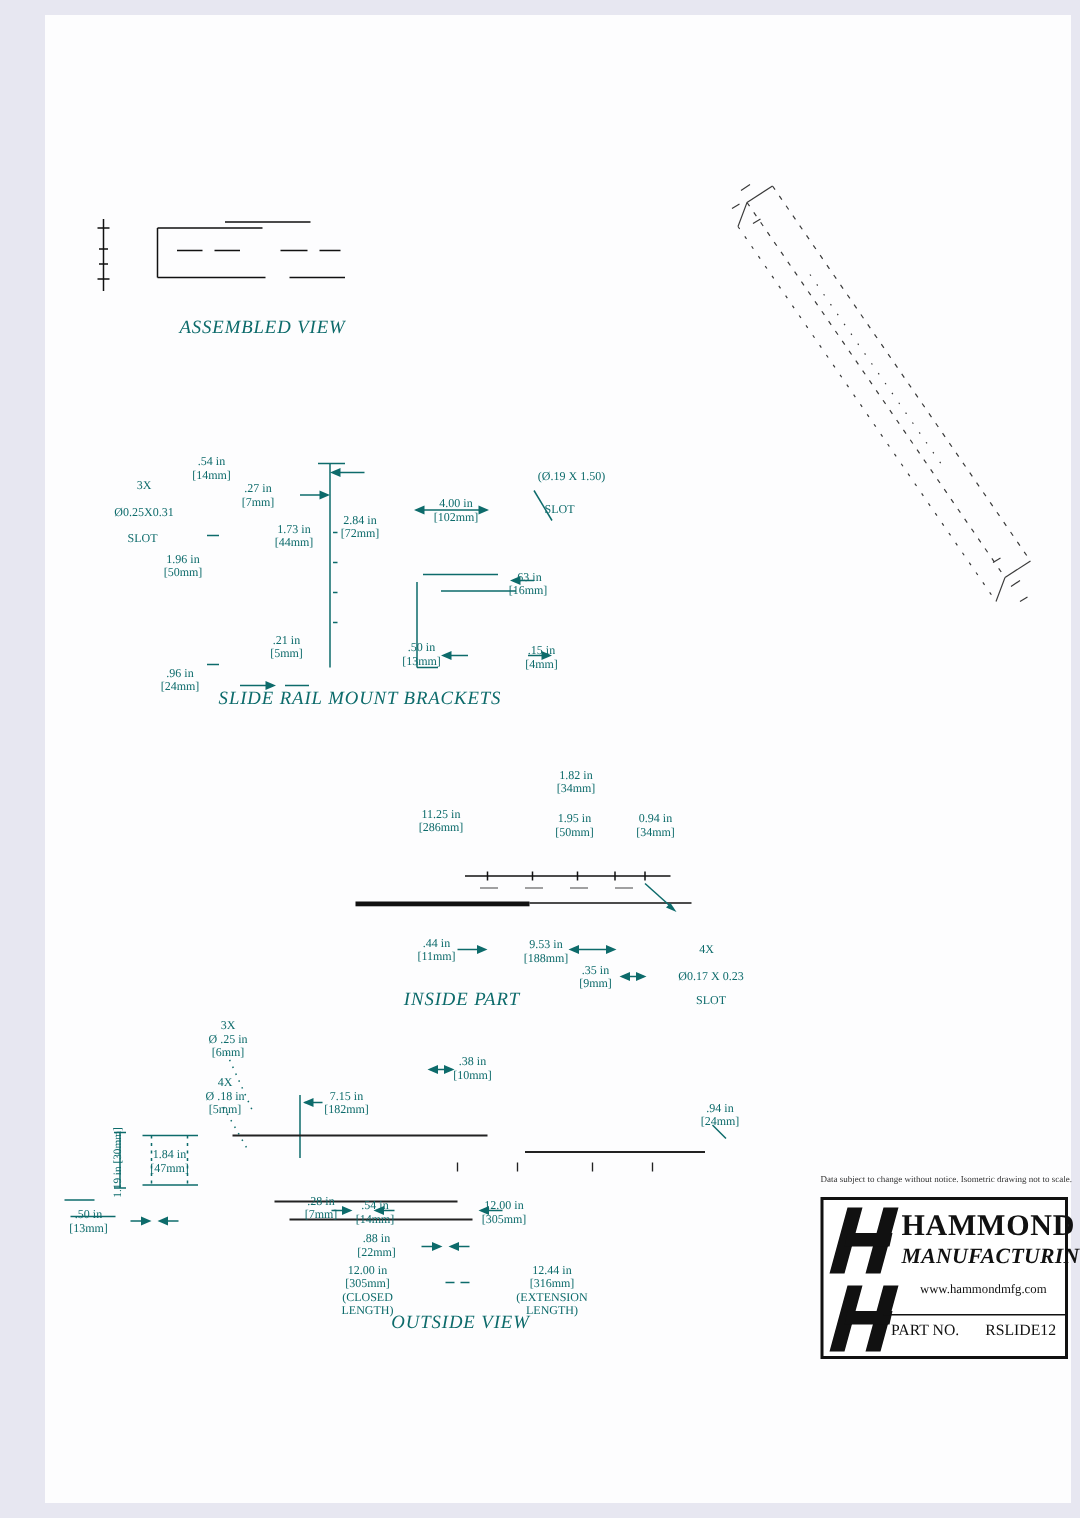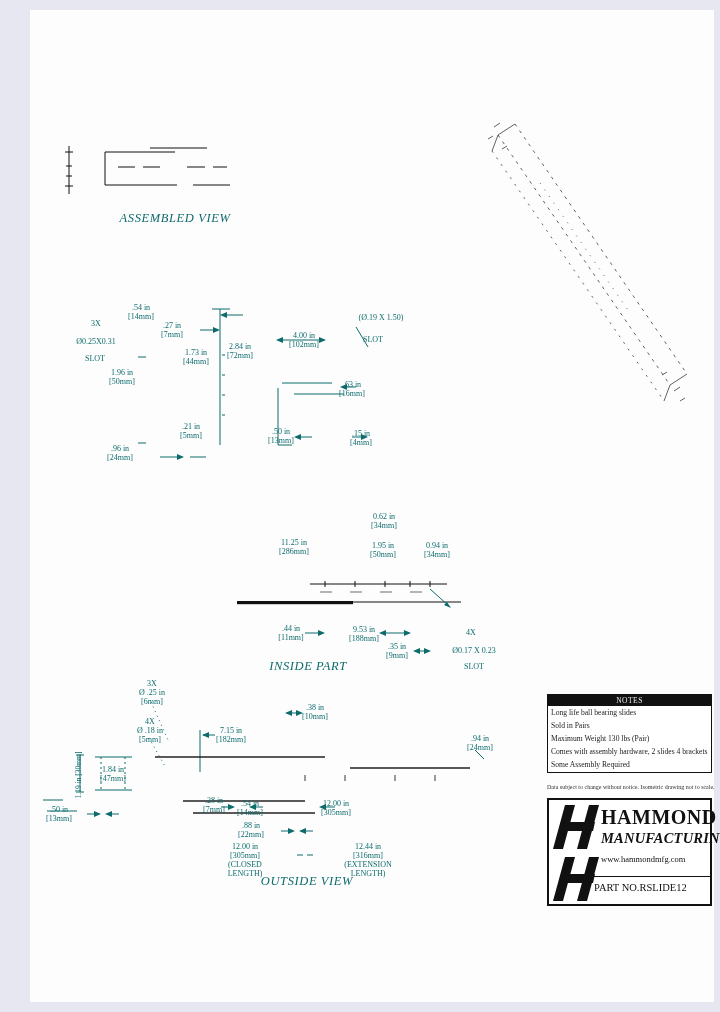--- a/index.html
+++ b/index.html
@@ -59,25 +59,25 @@
   }
   .tb-right{position:absolute;left:52px;top:0;right:0;bottom:0;}
   .tb-company1{
     font-size:20px;font-weight:bold;text-align:center;
     margin-top:6px;color:#111;letter-spacing:0.5px;
   }
   .tb-company2{
     font-size:14.5px;font-weight:bold;font-style:italic;text-align:center;
     color:#111;letter-spacing:0.2px;margin-top:1px;white-space:nowrap;
   }
-  .tb-site{font-size:8.5px;margin-top:7px;color:#111;}
+  .tb-site{font-size:8.5px;text-align:center;margin-top:7px;color:#111;}
   .tb-divider{position:absolute;left:40px;right:0px;top:76px;border-top:1.5px solid #111;}
   .tb-partrow{
     position:absolute;left:45px;top:82px;right:6px;
-    display:flex;justify-content:flex-start;
+    display:flex;justify-content:space-between;
     font-size:10.5px;color:#111;
   }
 </style>
 </head>
 <body>
 
 <div id="canvas">
   <div id="page"></div>
 
   <svg style="left:55px;top:140px" width="250" height="75" viewBox="0 0 250 75">
@@ -157,20 +157,21 @@
   <div class="dim" style="left:122px;top:368px">1.96 in
 [50mm]</div>
   <div class="dim" style="left:191px;top:422px">.21 in
 [5mm]</div>
   <div class="dim" style="left:281px;top:427px">.50 in
 [13mm]</div>
   <div class="dim" style="left:361px;top:429px">.15 in
 [4mm]</div>
   <div class="dim" style="left:120px;top:444px">.96 in
 [24mm]</div>
+  <div class="view-title" style="left:240px;top:458px">SLIDE RAIL MOUNT BRACKETS</div>
 
   <svg style="left:225px;top:575px" width="270" height="100" viewBox="0 0 270 100">
     <g stroke="#111" stroke-width="1" fill="none">
       <line x1="85" y1="9" x2="222" y2="9"></line>
       <path d="M100,6 v6 M130,6 v6 M160,6 v6 M185,6 v6 M205,6 v6"></path>
       <path d="M95,17 h12 M125,17 h12 M155,17 h12 M185,17 h12" stroke="#444" stroke-width="0.8"></path>
       <line x1="128" y1="27" x2="236" y2="27"></line>
     </g>
     <rect x="12" y="26" width="116" height="3.2" fill="#111"></rect>
     <g stroke="#0d6b6b" stroke-width="1" fill="none">
@@ -182,21 +183,21 @@
     <g fill="#0d6b6b" stroke="none">
       <polygon points="100,58 93,55 93,61"></polygon>
       <polygon points="154,58 161,55 161,61"></polygon>
       <polygon points="186,58 179,55 179,61"></polygon>
       <polygon points="188,76 195,73 195,79"></polygon>
       <polygon points="206,76 199,73 199,79"></polygon>
       <polygon points="226,33 219,30 222,27"></polygon>
     </g>
   </svg>
 
-  <div class="dim" style="left:384px;top:512px">0.62 in
+  <div class="dim" style="left:384px;top:512px">1.82 in
 [34mm]</div>
   <div class="dim" style="left:294px;top:538px">11.25 in
 [286mm]</div>
   <div class="dim" style="left:383px;top:541px">1.95 in
 [50mm]</div>
   <div class="dim" style="left:437px;top:541px">0.94 in
 [34mm]</div>
   <div class="dim" style="left:291px;top:624px">.44 in
 [11mm]</div>
   <div class="dim" style="left:364px;top:625px">9.53 in
@@ -283,28 +284,20 @@
   <div class="dim" style="left:245px;top:842px">12.00 in
 [305mm]
 (CLOSED
 LENGTH)</div>
   <div class="dim" style="left:368px;top:842px">12.44 in
 [316mm]
 (EXTENSION
 LENGTH)</div>
   <div class="view-title" style="left:307px;top:874px">OUTSIDE VIEW</div>
 
-  <div class="notes-box">
-    <div class="notes-header">NOTES</div>
-    <div class="notes-line">Long life ball bearing slides</div>
-    <div class="notes-line">Sold in Pairs</div>
-    <div class="notes-line">Maximum Weight 130 lbs (Pair)</div>
-    <div class="notes-line">Comes with assembly hardware, 2 slides 4 brackets</div>
-    <div class="notes-line">Some Assembly Required</div>
-  </div>
 
   <div class="disclaimer">Data subject to change without notice. Isometric drawing not to scale.</div>
 
   <div class="titleblock">
     <svg style="left:2px;top:3px" width="50" height="100" viewBox="0 0 50 100">
       <g fill="#111">
         <polygon points="2,46 14,2 24,2 12,46"></polygon>
         <polygon points="26,46 38,2 48,2 36,46"></polygon>
         <polygon points="12,28 42,28 44,19 14,19"></polygon>
         <polygon points="2,98 14,54 24,54 12,98"></polygon>

